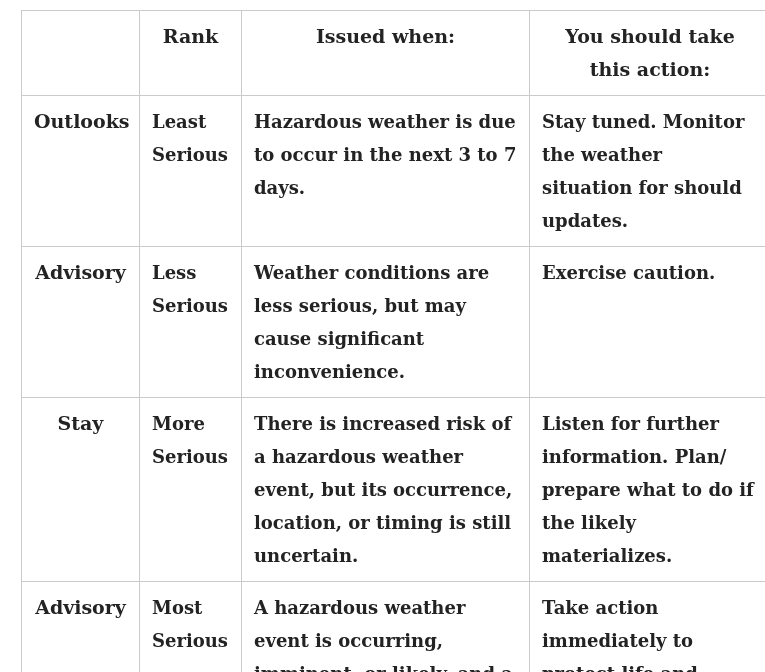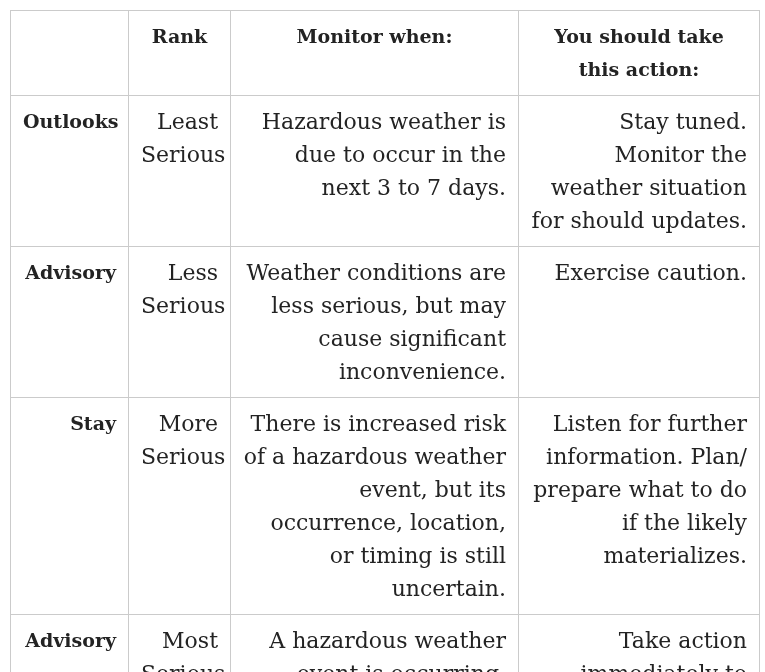--- a/index.html
+++ b/index.html
@@ -4,53 +4,55 @@
 <style>
   html, body {
     margin: 0;
     padding: 0;
     background: #ffffff;
   }
   .page {
     width: 765px;
     height: 672px;
     box-sizing: border-box;
-    padding: 10px 0 0 10px;
+    padding: 10px 0 0 21px;
     background: #ffffff;
   }
   table.alerts {
     border-collapse: collapse;
     table-layout: fixed;
     width: 749px;
     font-family: "DejaVu Serif", "Liberation Serif", serif;
     color: #232323;
   }
   table.alerts col.c1 { width: 118px; }
   table.alerts col.c2 { width: 102px; }
   table.alerts col.c3 { width: 288px; }
   table.alerts col.c4 { width: 241px; }
 
   table.alerts th,
   table.alerts td {
     border: 1px solid #cbcbcb;
     vertical-align: top;
     padding: 9px 12px;
-    font-size: 22px;
+    font-size: 18px;
     line-height: 33px;
-    text-align: right;
+    text-align: left;
     box-sizing: border-box;
     overflow: hidden;
+    font-weight: bold;
   }
   table.alerts th {
     font-weight: bold;
     text-align: center;
     font-size: 19px;
   }
   table.alerts td.row-label {
     font-weight: bold;
+    text-align: center;
     font-size: 19px;
   }
   tr.r-head { height: 83px; }
   tr.r-0 { height: 118px; }
   tr.r-1 { height: 122px; }
   tr.r-2 { height: 180px; }
   tr.r-3 { height: 147px; }
 </style>
 </head>
 <body>
@@ -60,21 +62,21 @@
     <colgroup>
       <col class="c1">
         <col class="c2">
         <col class="c3">
         <col class="c4">
     </colgroup>
     <tbody>
         <tr class="r-head">
       <th></th>
       <th>Rank</th>
-      <th>Monitor when:</th>
+      <th>Issued when:</th>
       <th>You should take this action:</th>
     </tr>
     <tr class="r-0">
       <td class="row-label">Outlooks</td>
       <td>Least Serious</td>
       <td>Hazardous weather is due to occur in the next 3 to 7 days.</td>
       <td>Stay tuned. Monitor the weather situation for should updates.</td>
     </tr>
     <tr class="r-1">
       <td class="row-label">Advisory</td>

